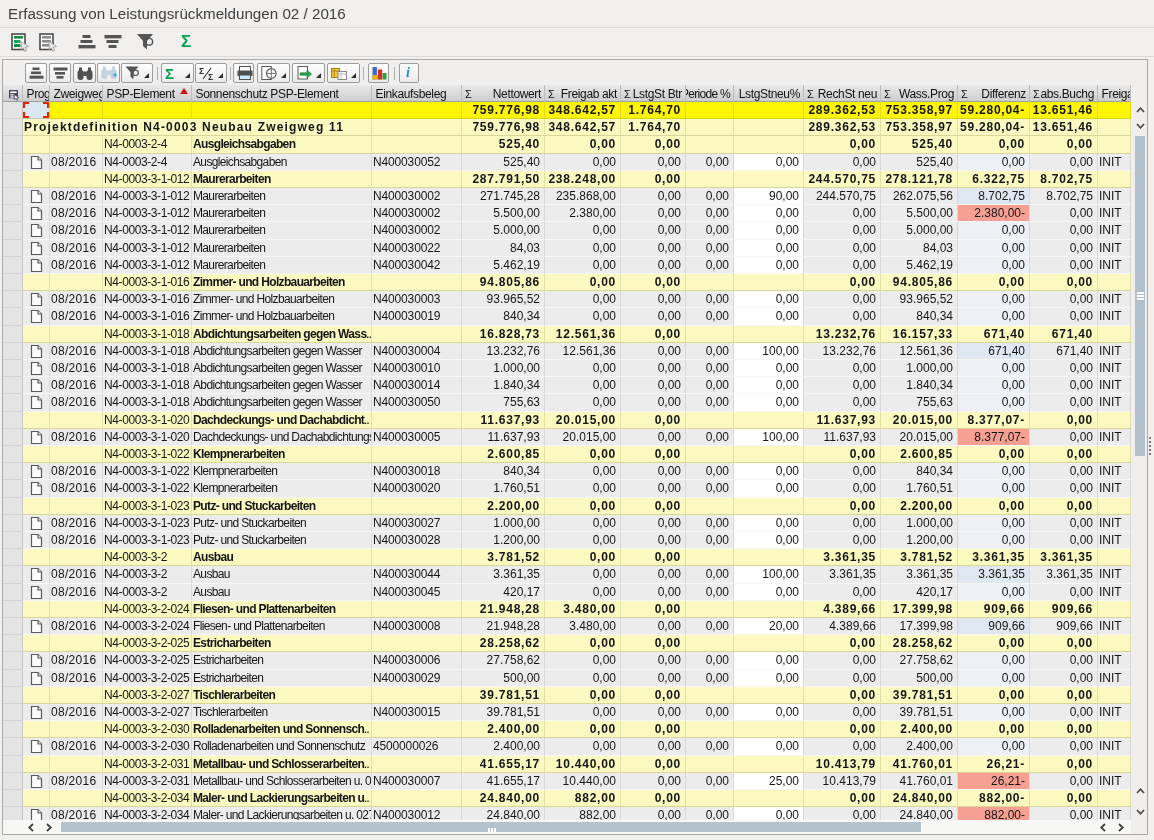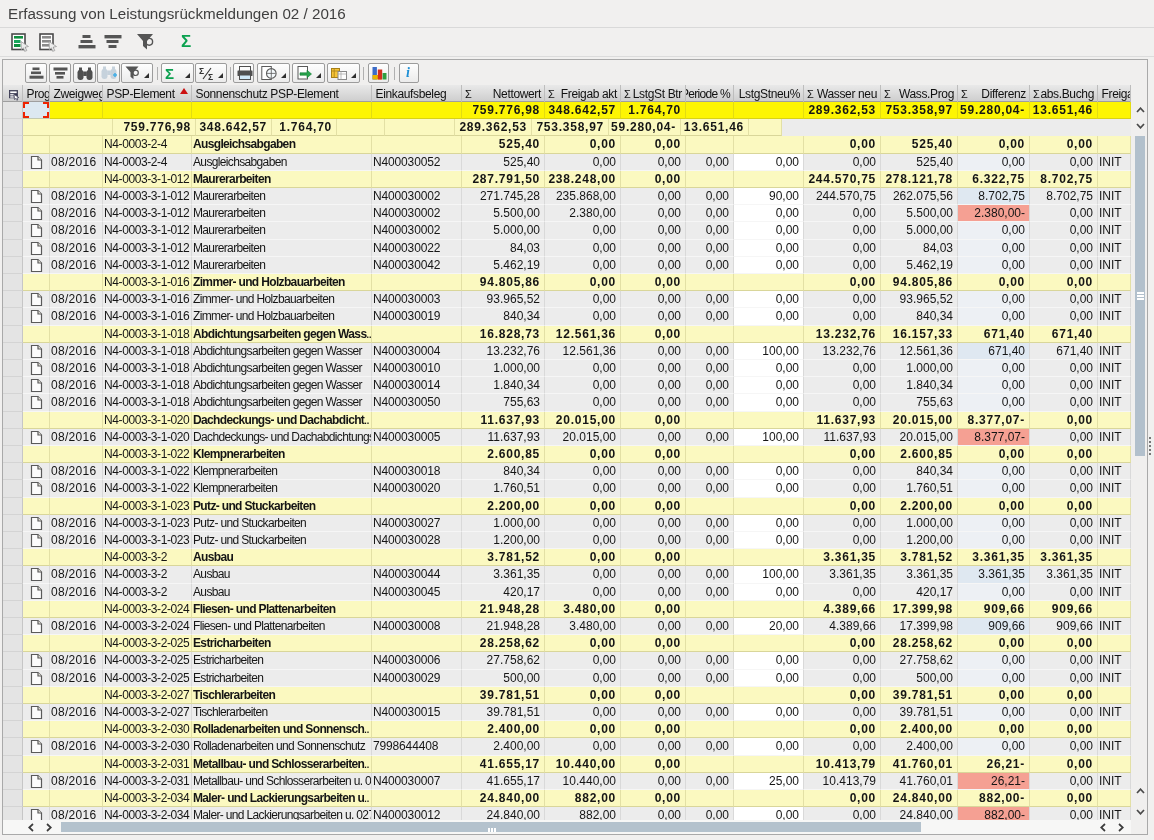--- a/index.html
+++ b/index.html
@@ -232,21 +232,21 @@
       <span class="hr">LstgSt Btr</span>
     </div>
     <div class="hc" style="width:48px">
       <span class="hr2">Periode %</span>
     </div>
     <div class="hc" style="width:70px;">
       <span class="hr">LstgStneu%</span>
     </div>
     <div class="hc" style="width:77px;">
       <span class="sg">Σ</span>
-      <span class="hr">Wasser neu</span>
+      <span class="hr">RechSt neu</span>
     </div>
     <div class="hc" style="width:77px;">
       <span class="sg">Σ</span>
       <span class="hr">Wass.Prog</span>
     </div>
     <div class="hc" style="width:72px;">
       <span class="sg">Σ</span>
       <span class="hr">Differenz</span>
     </div>
     <div class="hc" style="width:68px;">
@@ -274,20 +274,21 @@
       <div class="c n" style="width:48px;"></div>
       <div class="c n" style="width:70px;"></div>
       <div class="c n" style="width:77px;">289.362,53</div>
       <div class="c n" style="width:77px;">753.358,97</div>
       <div class="c n" style="width:72px;">59.280,04-</div>
       <div class="c n" style="width:68px;">13.651,46</div>
       <div class="c" style="width:33px"></div>
     </div>
     <div class="row rP" style="top:17.2px">
       <div class="c sel" style="width:20px"></div>
+      <div class="c bz" style="width:349px;font-weight:bold">Projektdefinition N4-0003 Neubau Zweigweg 11</div>
       <div class="c eb" style="width:90px"></div>
       <div class="c n" style="width:83px;">759.776,98</div>
       <div class="c n" style="width:76px;">348.642,57</div>
       <div class="c n" style="width:65px;">1.764,70</div>
       <div class="c n" style="width:48px;"></div>
       <div class="c n" style="width:70px;"></div>
       <div class="c n" style="width:77px;">289.362,53</div>
       <div class="c n" style="width:77px;">753.358,97</div>
       <div class="c n" style="width:72px;">59.280,04-</div>
       <div class="c n" style="width:68px;">13.651,46</div>
@@ -1042,21 +1043,21 @@
       <div class="c sel" style="width:20px"></div>
       <div class="c ic" style="width:27px">
         <svg width="13" height="15" viewBox="0 0 13 15" style="margin-top:1px">
           <path d="M1.5 1.5 h6.5 l3.5 3.5 v8.5 h-10 z" fill="#fcfcfc" stroke="#5a5a5a" stroke-width="1.2"></path>
           <path d="M8 1.5 v3.5 h3.5" fill="#e8e4da" stroke="#5a5a5a" stroke-width="1.2"></path>
         </svg>
       </div>
       <div class="c per" style="width:53px">08/2016</div>
       <div class="c psp" style="width:89px">N4-0003-3-2-030</div>
       <div class="c bz" style="width:180px;">Rolladenarbeiten und Sonnenschutz</div>
-      <div class="c eb" style="width:90px">7998644408</div>
+      <div class="c eb" style="width:90px">4500000026</div>
       <div class="c n" style="width:83px;">2.400,00</div>
       <div class="c n" style="width:76px;">0,00</div>
       <div class="c n" style="width:65px;">0,00</div>
       <div class="c n" style="width:48px;">0,00</div>
       <div class="c n" style="width:70px;background:#fff;">0,00</div>
       <div class="c n" style="width:77px;">0,00</div>
       <div class="c n" style="width:77px;">2.400,00</div>
       <div class="c n" style="width:72px;background:#edf0f4;">0,00</div>
       <div class="c n" style="width:68px;">0,00</div>
       <div class="c" style="width:33px">INIT</div>

